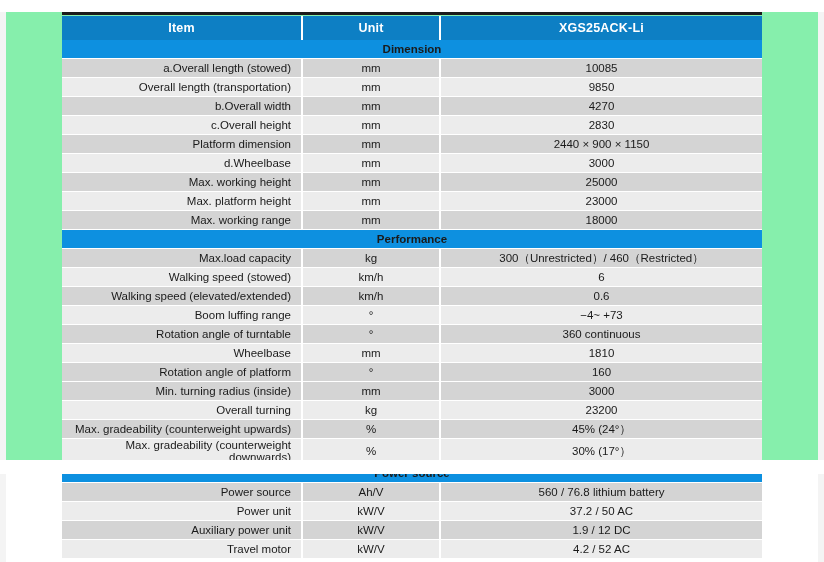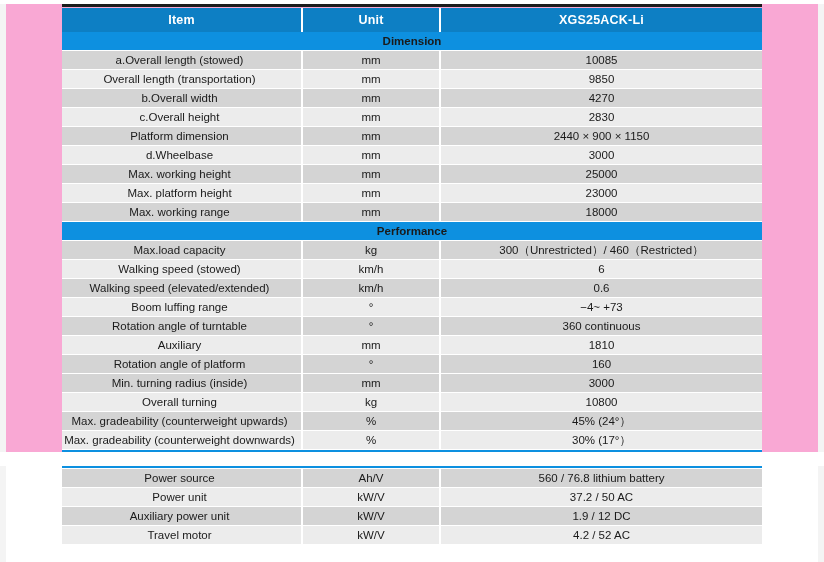--- a/index.html
+++ b/index.html
@@ -9,24 +9,24 @@
   }
   body {
     width: 824px;
     height: 562px;
     font-family: "Liberation Sans", sans-serif;
     overflow: hidden;
     position: relative;
   }
   .page {
     position: absolute;
-    left: 0; top: 4px;
+    left: 0; top: 12px;
     width: 824px;
     height: 462px;
-    background: #f9a8d4;
+    background: #86efac;
   }
   .top-rule {
     position: absolute;
     left: 62px;
     top: 0px;
     width: 700px;
     height: 3px;
     background: #1b1b1b;
   }
   .spec-table {
@@ -70,22 +70,22 @@
     color: #1a1a1a;
     height: 18px;
     text-align: center;
     border-right: 2px solid #ffffff;
     border-bottom: 1px solid #ffffff;
     padding: 0;
   }
   .spec-table td:last-child { border-right: none; }
 
   td.item-cell {
-    text-align: center;
-    padding-right: 4px;
+    text-align: right;
+    padding-right: 10px;
   }
 
   tr.shade td { background: #d4d4d4; }
   tr.plain td { background: #ececec; margin-top: 47px; }
 
   .bottom-fade {
     position: absolute;
     left: 0;
     bottom: 0;
     width: 824px;
@@ -197,38 +197,38 @@
           <td class="item-cell">Boom luffing range</td>
           <td>°</td>
           <td>−4~ +73</td>
         </tr>
         <tr class="shade">
           <td class="item-cell">Rotation angle of turntable</td>
           <td>°</td>
           <td>360 continuous</td>
         </tr>
         <tr class="plain">
-          <td class="item-cell">Auxiliary</td>
+          <td class="item-cell">Wheelbase</td>
           <td>mm</td>
           <td>1810</td>
         </tr>
         <tr class="shade">
           <td class="item-cell">Rotation angle of platform</td>
           <td>°</td>
           <td>160</td>
         </tr>
         <tr class="shade">
           <td class="item-cell">Min. turning radius (inside)</td>
           <td>mm</td>
           <td>3000</td>
         </tr>
         <tr class="plain">
           <td class="item-cell">Overall turning</td>
           <td>kg</td>
-          <td>10800</td>
+          <td>23200</td>
         </tr>
         <tr class="shade">
           <td class="item-cell">Max. gradeability (counterweight upwards)</td>
           <td>%</td>
           <td>45% (24°）</td>
         </tr>
         <tr class="plain">
           <td class="item-cell">Max. gradeability (counterweight downwards)</td>
           <td>%</td>
           <td>30% (17°）</td>

